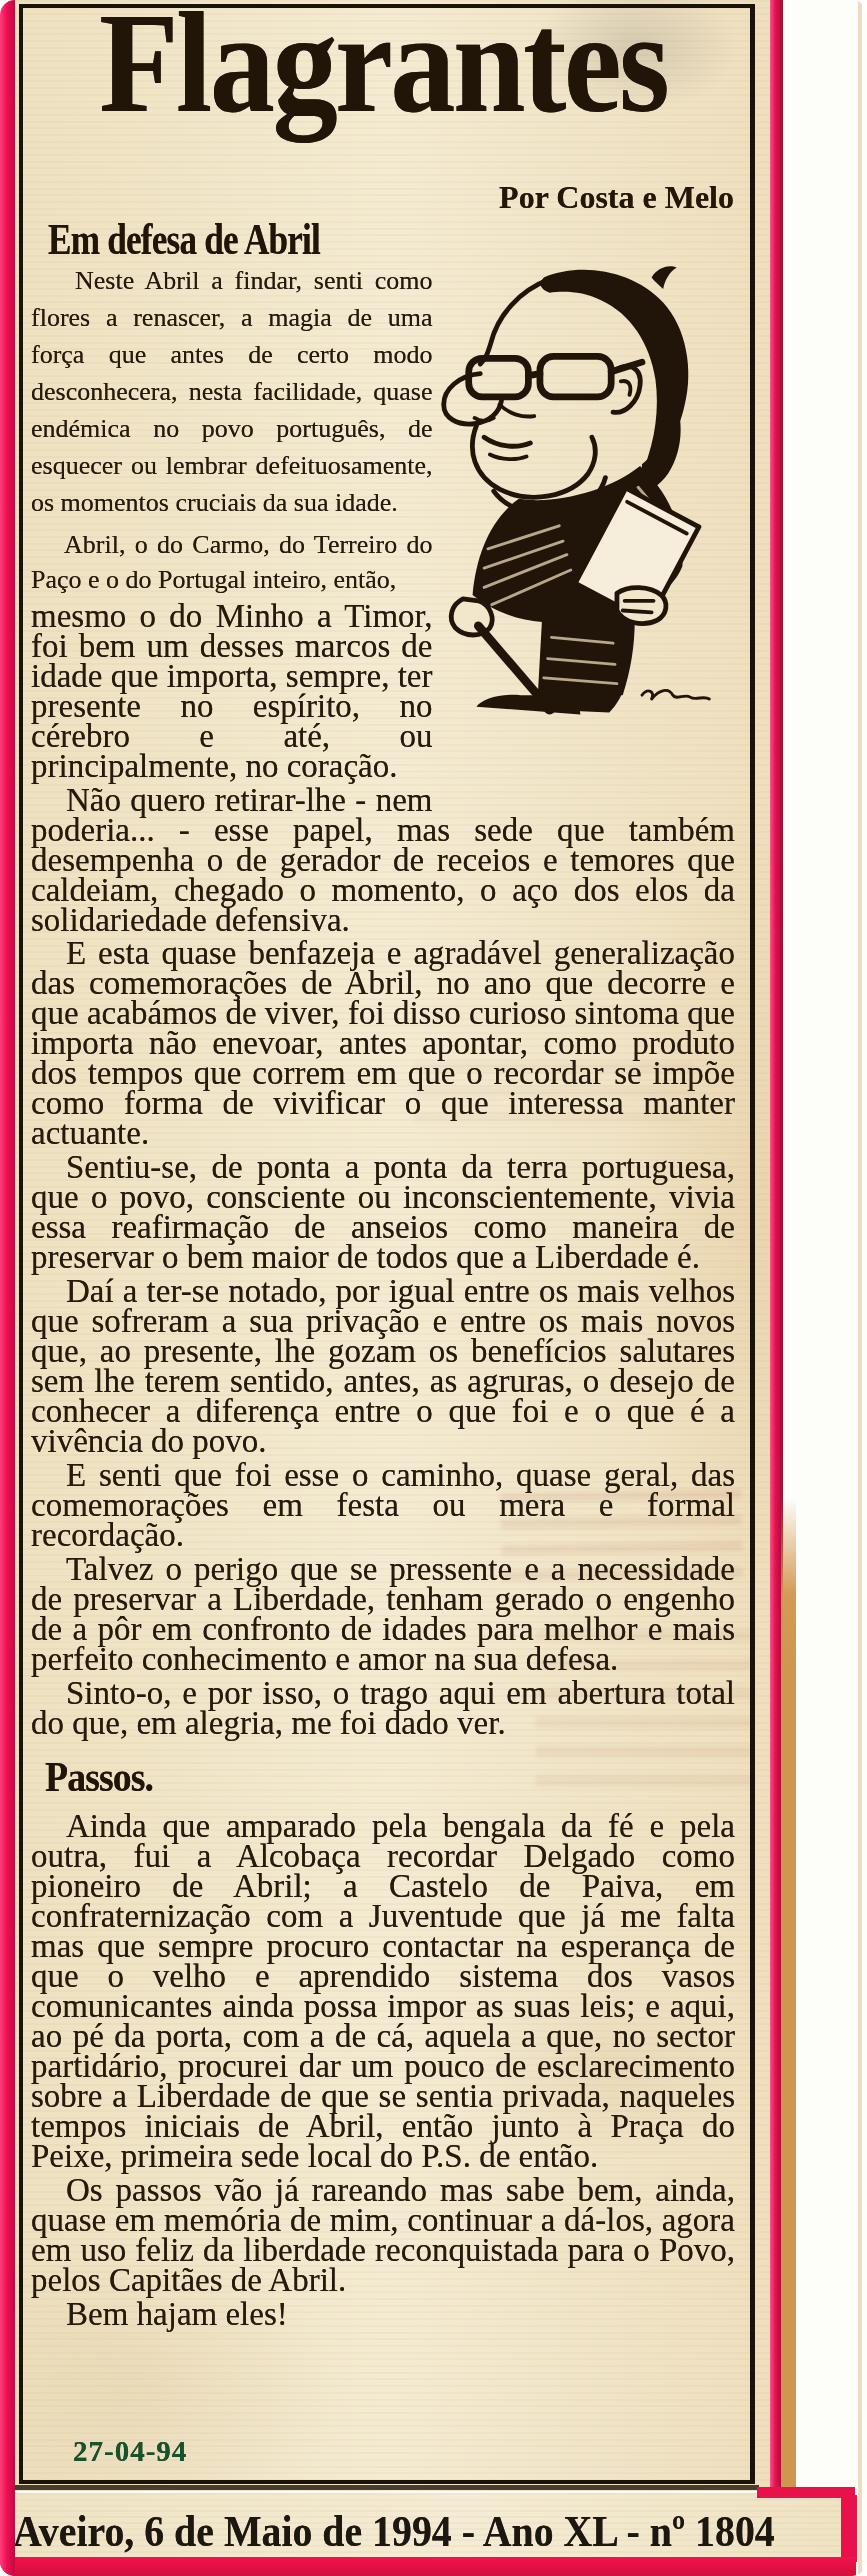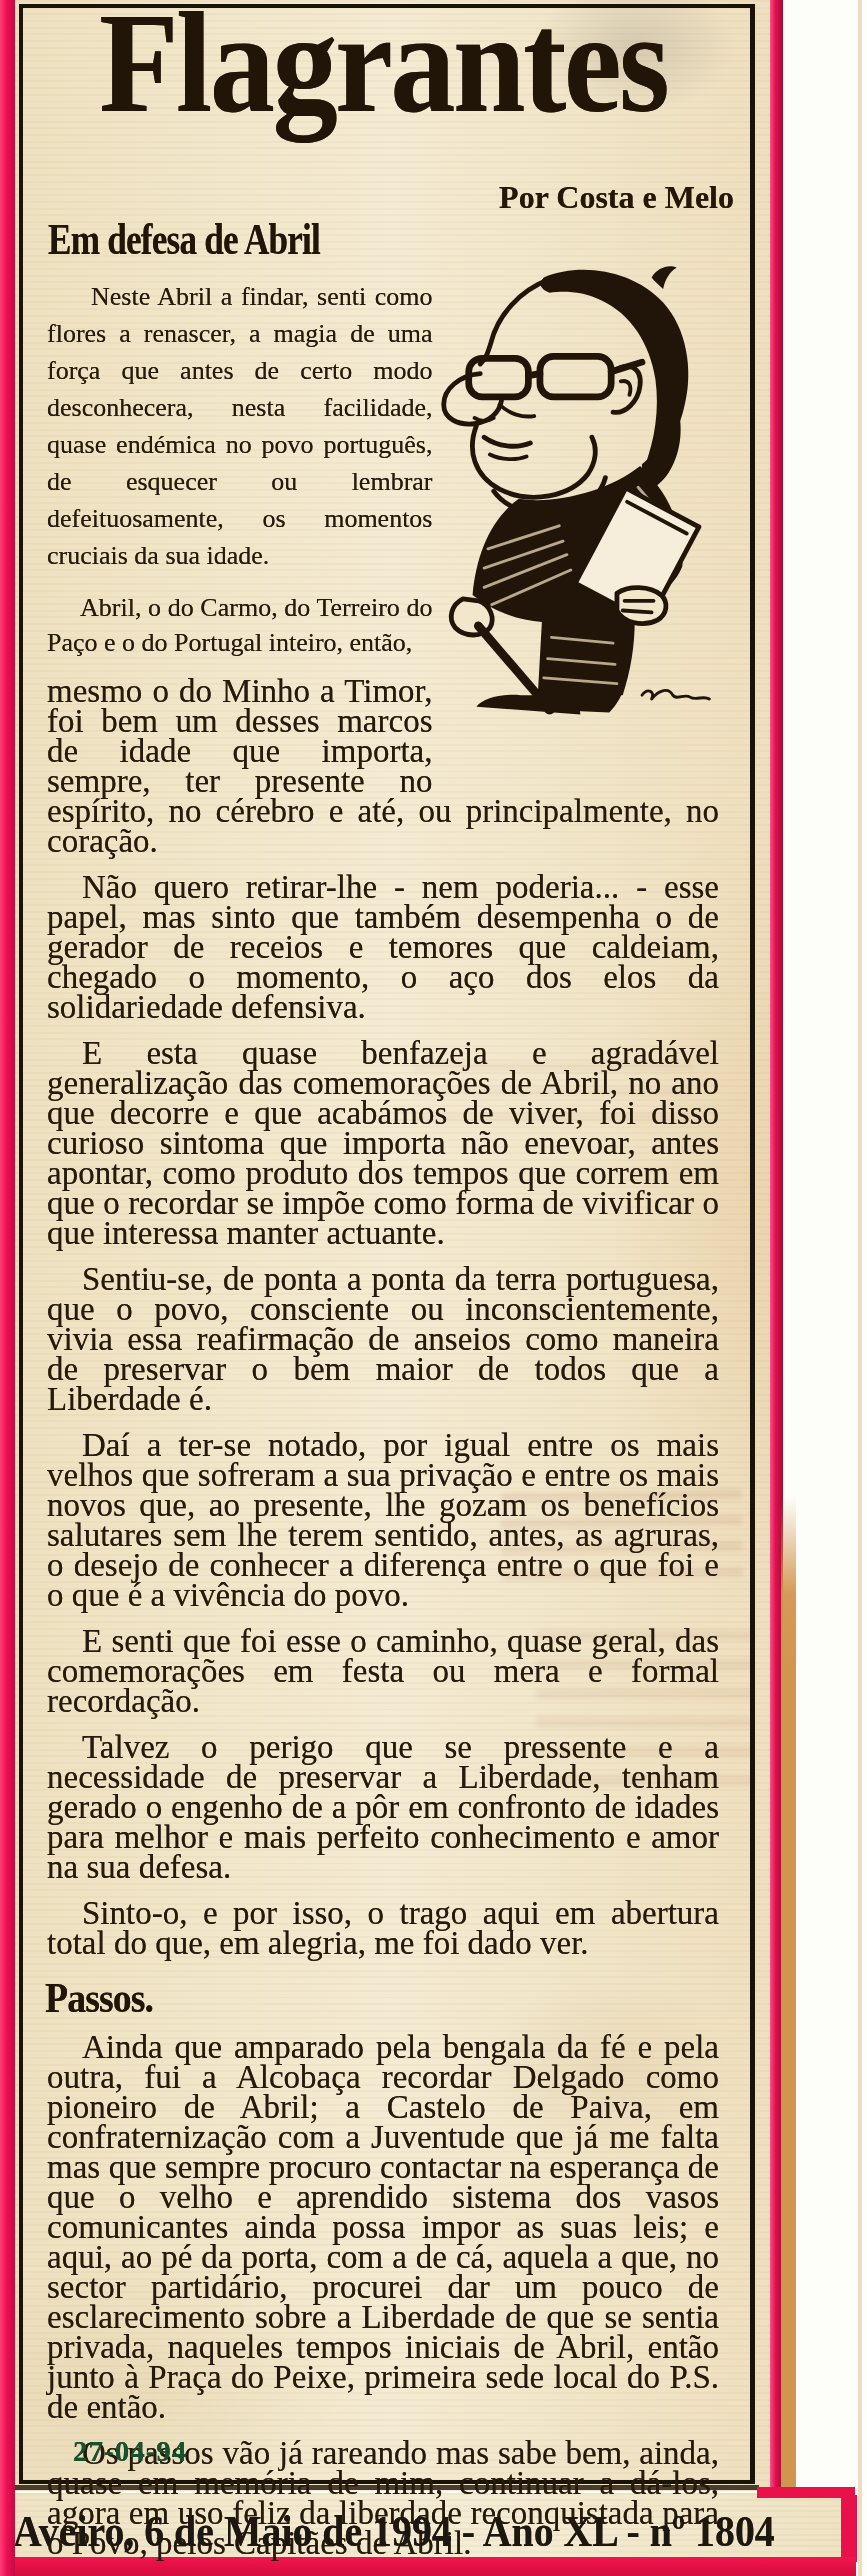--- a/index.html
+++ b/index.html
@@ -1,17 +1,17 @@
 <!DOCTYPE html>
 <html><head>
 <meta charset="utf-8">
 <style>
   html,body{margin:0;padding:0;background:#ffffff;}
   .page{position:relative;width:867px;height:2576px;overflow:hidden;
-        font-family:"Liberation Serif",serif;color:#261a0c;background:#fdfdfa;}
+        font-family:"Liberation Serif",serif;color:#261a0c;background:#fdfdfa;border-radius:15px;}
   .abs{position:absolute;}
 
   
   .paper{left:11.6px;top:0;width:761px;height:2491px;
     background:
       radial-gradient(145px 96px at 624px 46px, rgba(115,108,100,.22), transparent 70%),
       radial-gradient(212px 578px at 751px 1204px, rgba(205,150,80,.14), transparent 72%),
       radial-gradient(308px 212px at 116px 2389px, rgba(190,150,90,.12), transparent 70%),
       radial-gradient(193px 135px at 597px 2071px, rgba(180,140,85,.12), transparent 70%),
       repeating-linear-gradient(180deg, rgba(166,128,78,.055) 0 1.9px, rgba(0,0,0,0) 1.9px 6.7px),
@@ -52,21 +52,21 @@
 
   
   .ink{text-shadow:0 0 0.6px rgba(32,21,8,.75);}
   .masthead-title{left:99px;top:-9.6px;font-size:145px;font-weight:bold;line-height:1;z-index:10;
     letter-spacing:-2.9px;transform:scaleX(.9);transform-origin:left top;white-space:nowrap;color:#201507;}
   .byline{right:133px;top:179px;font-size:32px;font-weight:bold;z-index:10;color:#241708;}
   .heading1{left:48px;top:214px;font-size:44px;font-weight:bold;letter-spacing:-1px;z-index:10;
     transform:scaleX(.8);transform-origin:left top;white-space:nowrap;color:#201507;}
 
   .article{left:31px;top:262px;width:704px;text-align:justify;z-index:10;}
-  .article p{margin:16px;}
+  .article p{margin:0;}
   .fig{float:right;width:289px;height:520px;margin:-3.9px 0 9.6px 13.5px;position:relative;}
   .fig svg{position:absolute;left:-9.6px;top:1.9px;}
   .p-lead{font-size:26px;line-height:37px;text-indent:44px;}
   .p-lead2{font-size:26px;line-height:35px;text-indent:33px;margin-top:5.8px !important;}
   .p-body{font-size:33px;line-height:30px;text-indent:35px;margin-top:3.9px !important;}
   .p-cont{text-indent:0 !important;}
   .heading2{font-size:42px;font-weight:bold;letter-spacing:-1px;margin:15.4px 0 9.6px 13.5px !important;
     transform:scaleX(.9);transform-origin:left top;text-align:left;color:#201507;}
   .article-date{left:73px;top:2435px;font-size:29px;font-weight:bold;letter-spacing:1px;z-index:10;color:#14532d;}
 
@@ -161,21 +161,21 @@
           <path fill="#211509" stroke="none" d="M88 452 C66 450 48 456 42 464 L150 472 C150 464 142 456 130 452 Z"></path>
 
           <path stroke-width="3" d="M214 452 C220 444 228 448 224 456 C232 446 242 444 246 452 C250 458 258 450 264 454 C270 458 278 452 284 456"></path>
         </g>
       </svg>
     </div>
 
     <p class="p-lead">Neste Abril a findar, senti como flores a renascer, a magia de uma força que antes de certo modo desconhecera, nesta facilidade, quase endémica no povo português, de esquecer ou lembrar defeituosamente, os momentos cruciais da sua idade.</p>
     <p class="p-lead2">Abril, o do Carmo, do Terreiro do Paço e o do Portugal inteiro, então,</p>
     <p class="p-body p-cont">mesmo o do Minho a Timor, foi bem um desses marcos de idade que importa, sempre, ter presente no espírito, no cérebro e até, ou principalmente, no coração.</p>
-    <p class="p-body">Não quero retirar-lhe - nem poderia... - esse papel, mas sinto que também desempenha o de gerador de receios e temores que caldeiam, chegado o momento, o aço dos elos da solidariedade defensiva.</p>
+    <p class="p-body">Não quero retirar-lhe - nem poderia... - esse papel, mas sede que também desempenha o de gerador de receios e temores que caldeiam, chegado o momento, o aço dos elos da solidariedade defensiva.</p>
     <p class="p-body">E esta quase benfazeja e agradável generalização das comemorações de Abril, no ano que decorre e que acabámos de viver, foi disso curioso sintoma que importa não enevoar, antes apontar, como produto dos tempos que correm em que o recordar se impõe como forma de vivificar o que interessa manter actuante.</p>
     <p class="p-body">Sentiu-se, de ponta a ponta da terra portuguesa, que o povo, consciente ou inconscientemente, vivia essa reafirmação de anseios como maneira de preservar o bem maior de todos que a Liberdade é.</p>
     <p class="p-body">Daí a ter-se notado, por igual entre os mais velhos que sofreram a sua privação e entre os mais novos que, ao presente, lhe gozam os benefícios salutares sem lhe terem sentido, antes, as agruras, o desejo de conhecer a diferença entre o que foi e o que é a vivência do povo.</p>
     <p class="p-body">E senti que foi esse o caminho, quase geral, das comemorações em festa ou mera e formal recordação.</p>
     <p class="p-body">Talvez o perigo que se pressente e a necessidade de preservar a Liberdade, tenham gerado o engenho de a pôr em confronto de idades para melhor e mais perfeito conhecimento e amor na sua defesa.</p>
     <p class="p-body">Sinto-o, e por isso, o trago aqui em abertura total do que, em alegria, me foi dado ver.</p>
 
     <p class="heading2 ink">Passos.</p>
 
     <p class="p-body">Ainda que amparado pela bengala da fé e pela outra, fui a Alcobaça recordar Delgado como pioneiro de Abril; a Castelo de Paiva, em confraternização com a Juventude que já me falta mas que sempre procuro contactar na esperança de que o velho e aprendido sistema dos vasos comunicantes ainda possa impor as suas leis; e aqui, ao pé da porta, com a de cá, aquela a que, no sector partidário, procurei dar um pouco de esclarecimento sobre a Liberdade de que se sentia privada, naqueles tempos iniciais de Abril, então junto à Praça do Peixe, primeira sede local do P.S. de então.</p>

